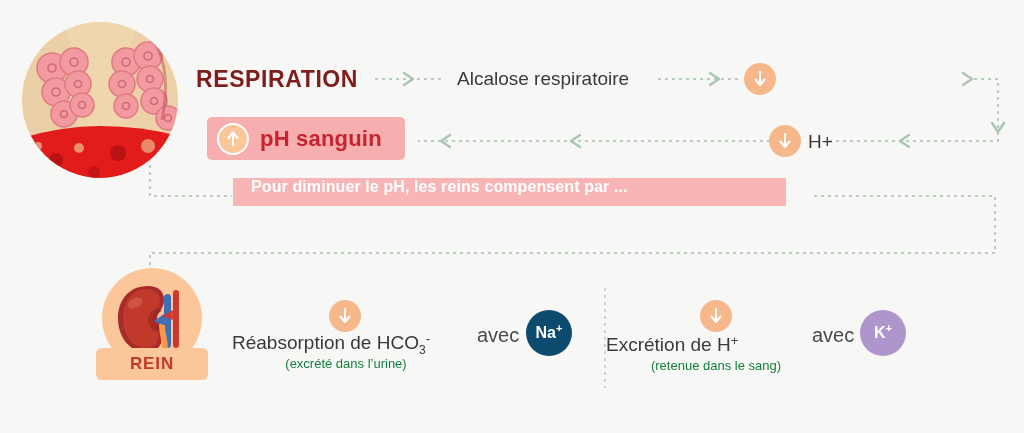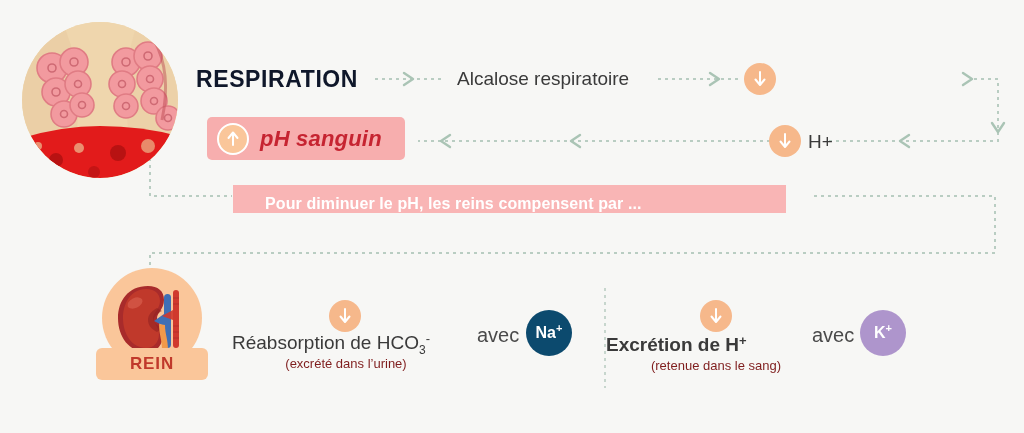--- a/index.html
+++ b/index.html
@@ -35,21 +35,21 @@
     background: #efd9b4;
   }
   .lung-circle svg { display: block; }
 
   
   .respiration {
     left: 196px; top: 66px;
     font-size: 23px;
     font-weight: bold;
     letter-spacing: 0.6px;
-    color: #0f172a;
+    color: #7f1d1d;
   }
 
   
   .plain-label {
     font-size: 19px;
     color: #3a3a3a;
     white-space: nowrap;
   }
   .plain-label sub {
     font-size: 12px;
@@ -71,46 +71,45 @@
 
   
   .ph-pill {
     left: 207px; top: 117px;
     width: 198px; height: 43px;
     background: #f7aeae;
     border-radius: 5px;
     display: flex;
     align-items: center;
     padding-left: 10px;
-    font-style: italic;
   }
   .ph-pill .badge-up {
     width: 32px; height: 32px;
     border-radius: 50%;
     background: #fac69a;
     border: 2px solid #ffffff;
     display: flex; align-items: center; justify-content: center;
     flex: 0 0 auto;
   }
   .ph-pill .ph-text {
     margin-left: 11px;
     font-size: 22px;
     font-weight: bold;
     color: #c62431;
     letter-spacing: 0.2px;
   }
 
   
   .banner {
-    left: 233px; top: 185px;
+    left: 233px; top: 178px;
     width: 553px; height: 28px;
     background: #f9b5b5;
     display: flex;
-    align-items: flex-end;
-    padding-left: 32px;
+    align-items: flex-start;
+    padding-left: 18px;
   }
   .banner span {
     font-size: 16px;
     font-weight: bold;
     color: #ffffff;
     letter-spacing: 0.1px;
   }
 
   
   .kidney-wrap { left: 96px; top: 268px; width: 112px; height: 112px; }
@@ -146,21 +145,21 @@
     vertical-align: baseline;
     position: relative; top: 5px;
   }
   .proc-title sup {
     font-size: 13px;
     vertical-align: baseline;
     position: relative; top: -6px;
   }
   .proc-sub {
     font-size: 13px;
-    color: #7f1d1d;
+    color: #15803d;
     white-space: nowrap;
     text-align: center;
   }
   .avec {
     font-size: 20px;
     color: #4a4a4a;
   }
   .ion-circle {
     width: 46px; height: 46px;
     border-radius: 50%;
@@ -363,21 +362,21 @@
     <span>Na</span>
       <sup>+</sup>
   </div>
 
   <div class="abs arrow-badge" style="left:700px; top:300px;">
     <svg width="18" height="18" viewBox="0 0 18 18">
       <line x1="9" y1="2" x2="9" y2="14" stroke="#ffffff" stroke-width="2" stroke-linecap="round"></line>
       <polyline points="4.5,9.5 9,15 13.5,9.5" fill="none" stroke="#ffffff" stroke-width="2" stroke-linecap="round" stroke-linejoin="round"></polyline>
     </svg>
   </div>
-  <div class="abs proc-title" style="left:606px; top:334px; width:220px;font-weight:bold;">
+  <div class="abs proc-title" style="left:606px; top:334px; width:220px;">
     <span>Excrétion de H</span><sub></sub><sup>+</sup>
   </div>
   <div class="abs proc-sub" style="left:606px; top:358px; width:220px;">(retenue dans le sang)</div>
   <div class="abs avec" style="left:812px; top:324px;">avec</div>
   <div class="abs ion-circle" style="left:860px; top:310px; background:#ae95cc;">
     <span>K</span>
       <sup>+</sup>
   </div>
 
 </div>

